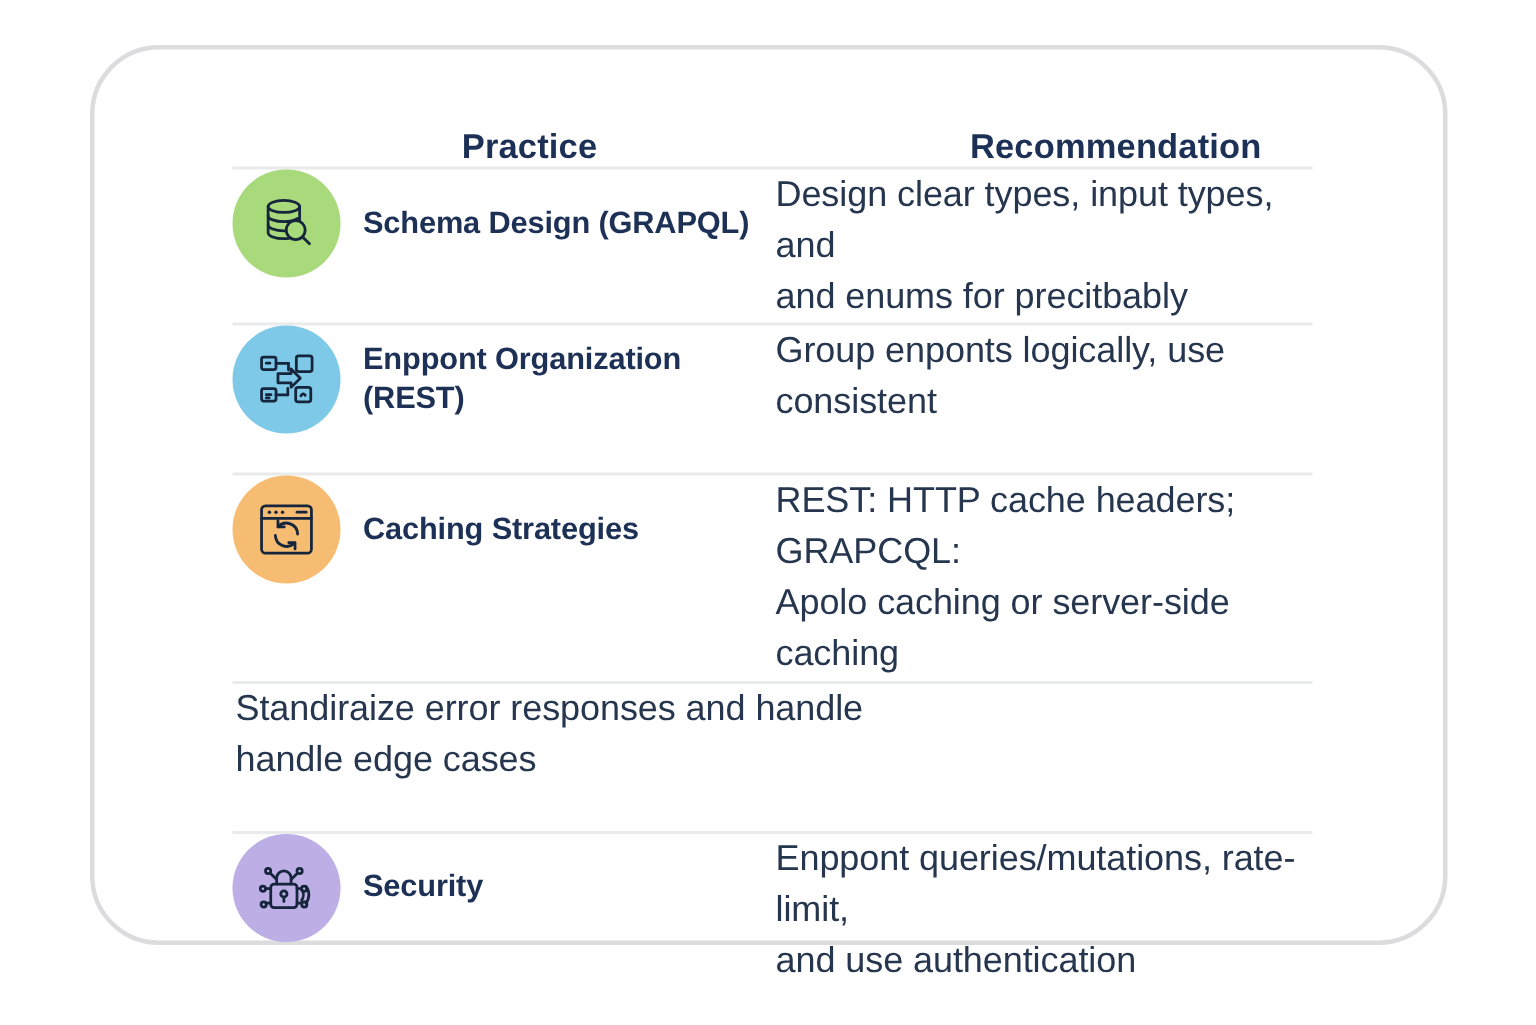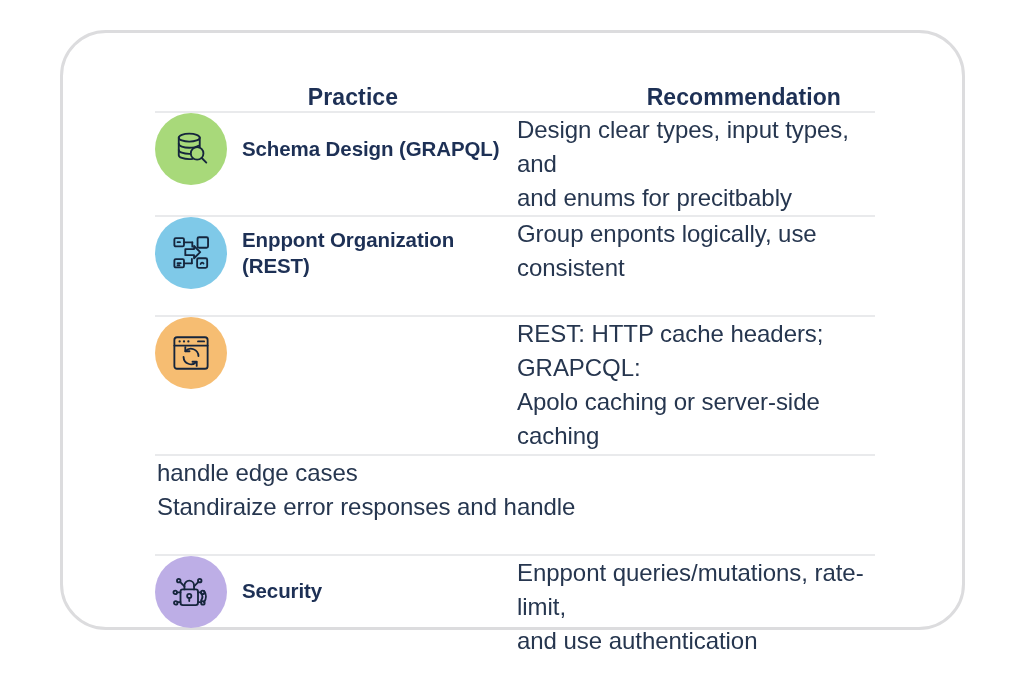--- a/index.html
+++ b/index.html
@@ -188,36 +188,37 @@
             <circle cx="11" cy="10.8" r="1.3" fill="#15253c" stroke="none"></circle>
             <circle cx="16" cy="10.8" r="1.3" fill="#15253c" stroke="none"></circle>
             <circle cx="21" cy="10.8" r="1.3" fill="#15253c" stroke="none"></circle>
             <path d="M32 10.8h7"></path>
             <path d="M32.5 27.5a8.6 8.6 0 0 0-14.9-5.6"></path>
             <path d="M15.5 28.5a8.6 8.6 0 0 0 14.8 5.7"></path>
             <path d="M17.5 17.2v4.8h4.8"></path>
             <path d="M30.5 38.8V34h-4.8"></path>
           </svg>
         </div>
+        <div class="practice-label">Caching Strategies</div>
       </div>
       <div class="reco-cell">
         <div class="reco-text">
           <span>REST: HTTP cache headers; GRAPCQL:</span>
           <span>Apolo caching or server-side caching</span>
         </div>
       </div>
     </div>
 
     <div class="divider"></div>
 
     <div class="row">
       <div class="reco-cell">
         <div class="reco-text">
+          <span>Standiraize error responses and handle</span>
           <span>handle edge cases</span>
-          <span>Standiraize error responses and handle</span>
         </div>
       </div>
     </div>
 
     <div class="divider"></div>
 
     <div class="row">
       <div class="practice-cell">
         <div class="icon-wrap" style="background:#bdaee6;">
           <svg width="42" height="42" viewBox="0 0 48 48" fill="none" stroke="#15253c" stroke-width="2.1" stroke-linecap="round" stroke-linejoin="round">

